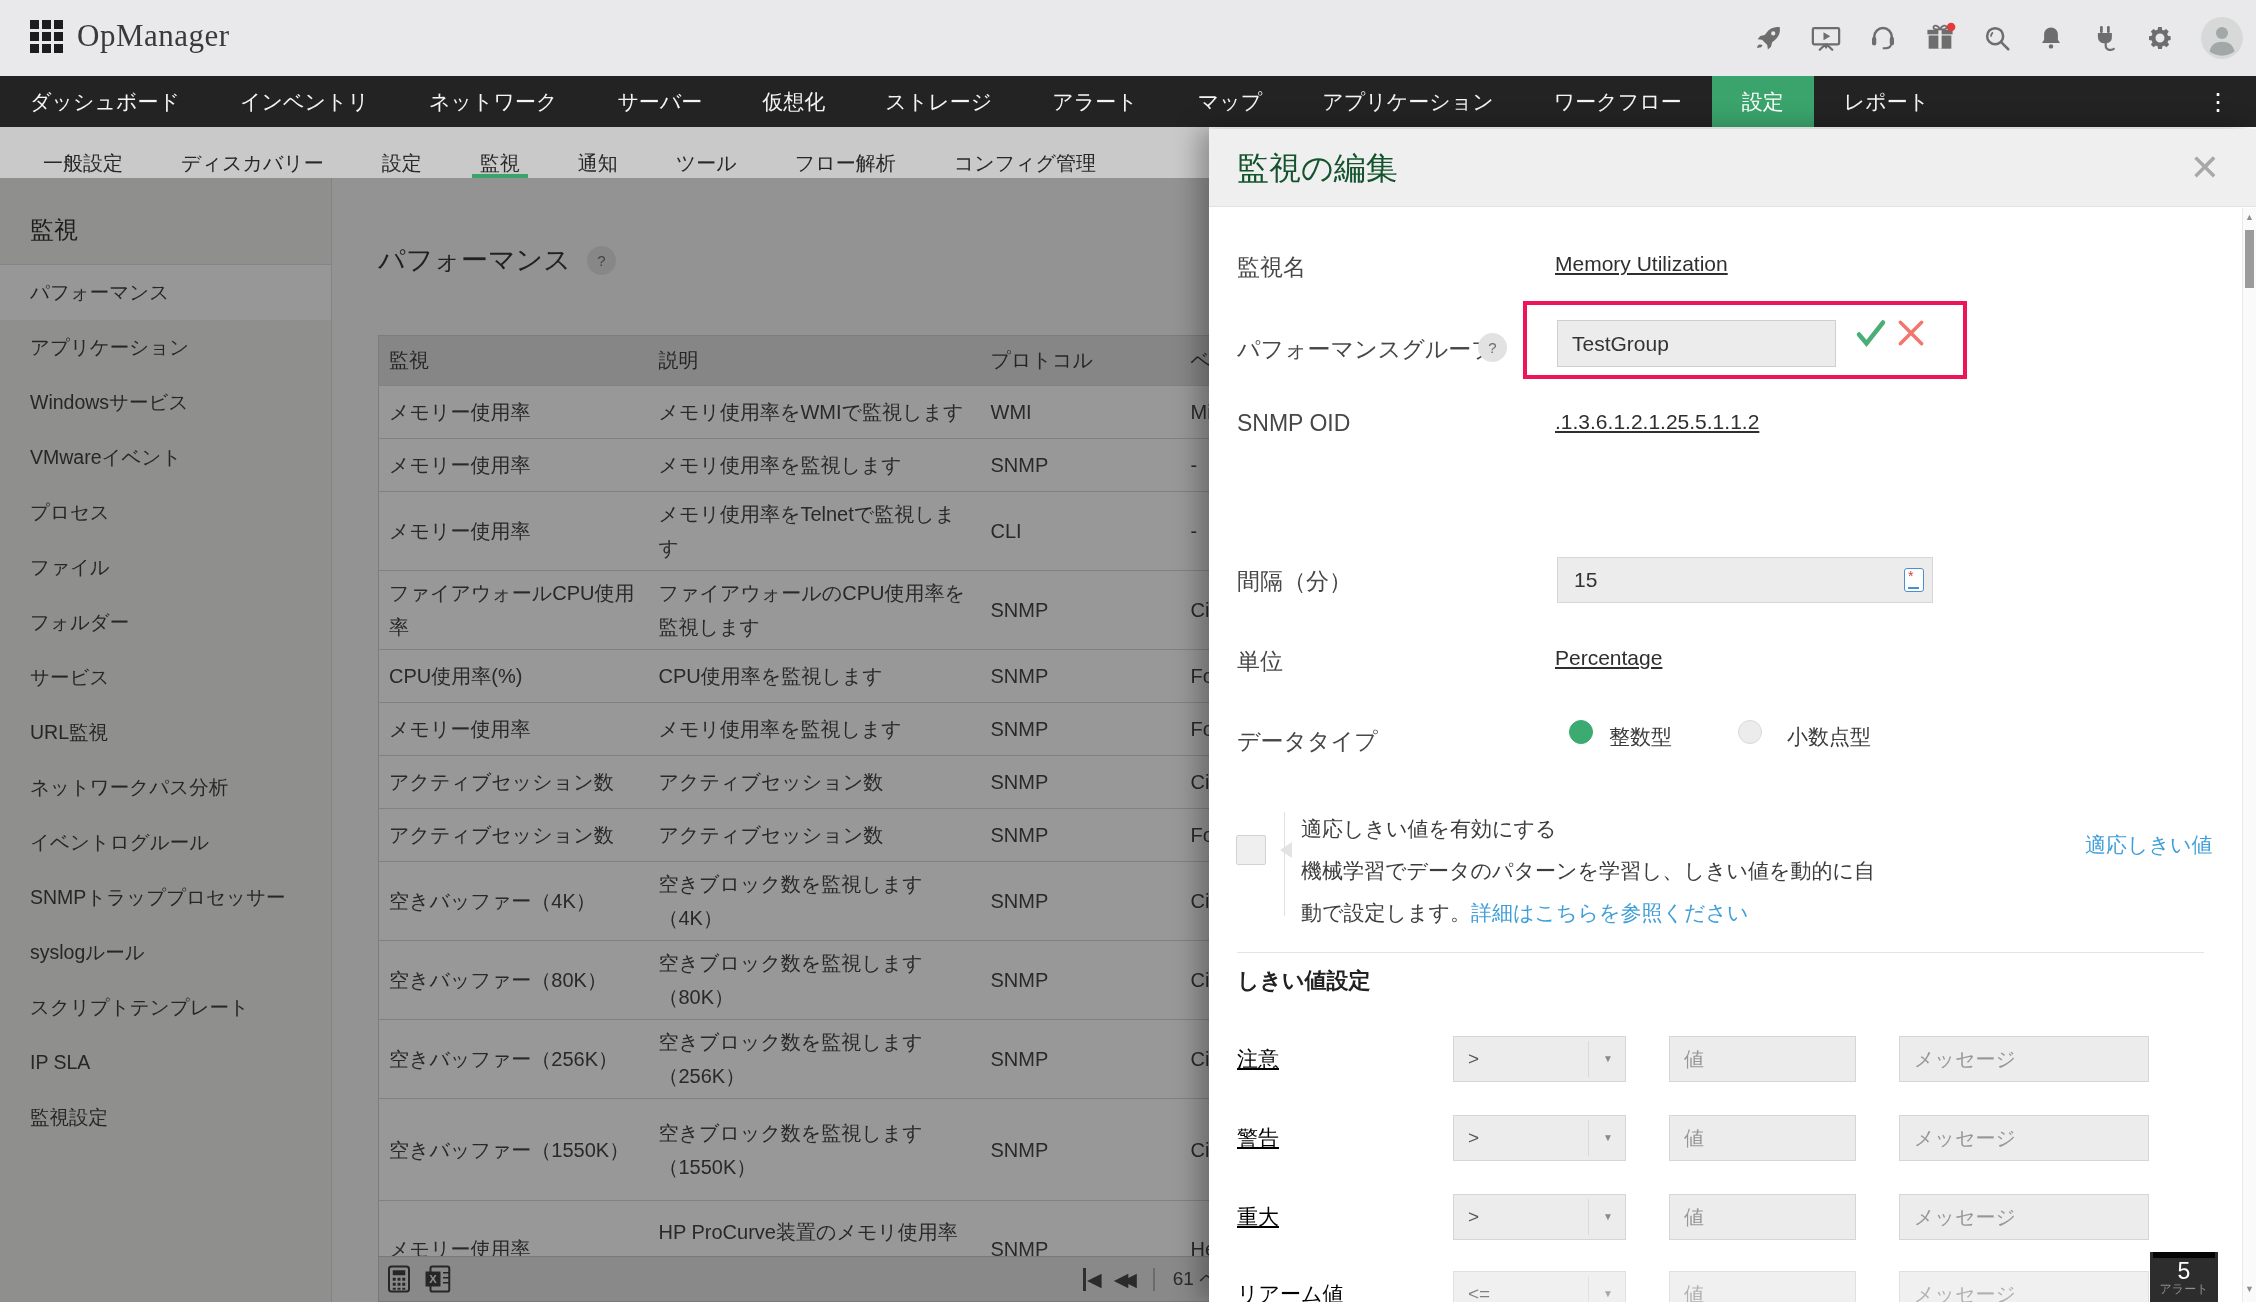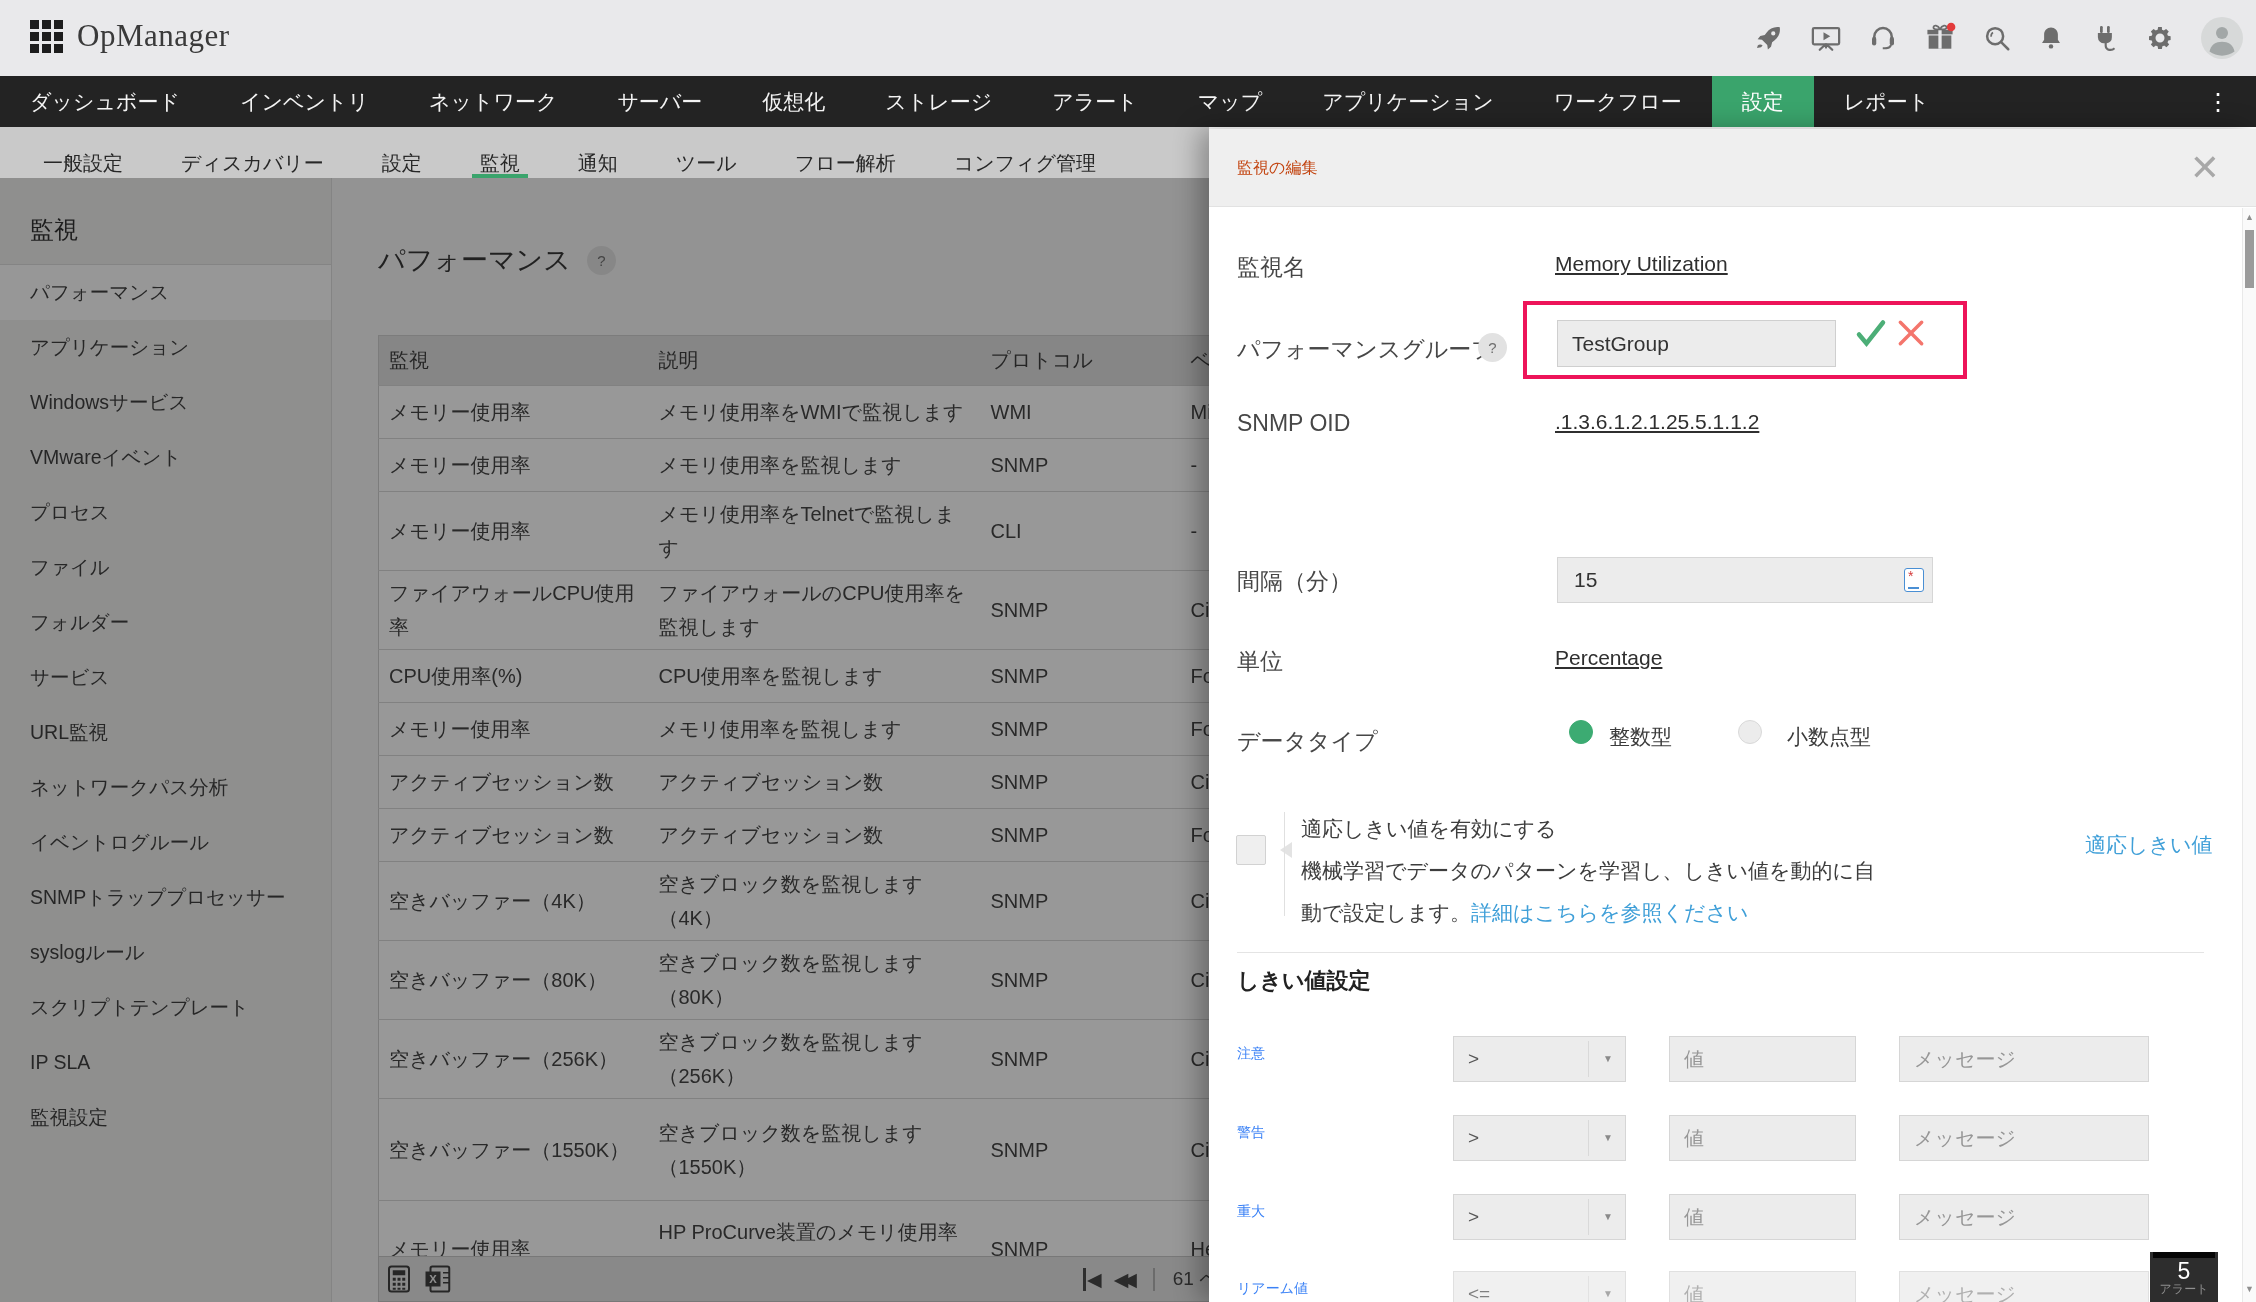--- a/index.html
+++ b/index.html
@@ -47,21 +47,21 @@
   .pager { position:absolute; left:704px; top:0; height:44px; display:flex; align-items:center; gap:12px; font-size:19px; color:#444; white-space:nowrap; }
   .pager .pg-first { border-left:3px solid #4a4a4a; padding-left:1px; cursor:pointer; }
   .pager .pg-prev { letter-spacing:-6px; padding-right:6px; cursor:pointer; }
   .pager .pg-sep { color:#9a9a9a; }
   .overlay { position:absolute; left:0; top:178px; width:1209px; height:1124px; background:rgba(10,10,10,0.42); z-index:5; }
 
   
   .panel { position:absolute; left:1209px; top:129px; width:1047px; height:1173px; background:#fff; z-index:10;
     box-shadow:-10px 0 24px rgba(0,0,0,0.30); }
   .panel-header { position:absolute; left:0; top:0; right:0; height:78px; background:#efefef; border-bottom:1px solid #e2e2e2; }
-  .panel-title { position:absolute; left:28px; top:0; line-height:78px; font-size:16px; color:#c2410c; }
+  .panel-title { position:absolute; left:28px; top:0; line-height:78px; font-size:32px; color:#14532d; }
   .panel-close { position:absolute; right:36px; top:18px; font-size:36px; font-weight:100; color:#a8a8a8; cursor:pointer; }
   .panel-body { position:absolute; left:0; top:79px; right:14px; bottom:0; overflow:hidden; background:#fff; }
   .panel-scroll { position:absolute; right:0; top:79px; bottom:0; width:14px; background:#fafafa; border-left:1px solid #e9e9e9; cursor:pointer; }
   .ps-up { position:absolute; top:4px; left:0; right:0; text-align:center; font-size:9px; color:#8f8f8f; }
   .ps-down { position:absolute; bottom:8px; left:0; right:0; text-align:center; font-size:9px; color:#8f8f8f; }
   .ps-thumb { position:absolute; top:22px; left:2px; width:9px; height:58px; background:#9b9b9b; }
 
   .f-label { position:absolute; left:28px; font-size:23px; color:#474747; white-space:nowrap; }
   .f-value { position:absolute; left:346px; font-size:21px; color:#2f2f2f; white-space:nowrap;text-decoration:underline; }
 
@@ -85,21 +85,21 @@
   .checkbox { position:absolute; left:27px; top:627px; width:30px; height:30px; background:#efefef; border:1px solid #d2d2d2; border-radius:2px; cursor:pointer; }
   .vline { position:absolute; left:75px; top:604px; width:1px; height:104px; background:#e0e0e0; }
   .tri-left { position:absolute; left:63px; top:634px; width:0; height:0; border:8px solid transparent; border-right:12px solid #e3e3e3; }
   .adaptive-text { position:absolute; left:92px; top:600px; width:580px; font-size:21px; line-height:42px; color:#3d3d3d; }
   a.blue { color:#3f9fd8; text-decoration:none; cursor:pointer; }
   .side-link { position:absolute; left:876px; top:623px; font-size:21px; }
 
   .divider { position:absolute; left:28px; top:744px; width:967px; height:1px; background:#e4e4e4; }
   .th-title { position:absolute; left:28px; top:758px; font-size:22px; font-weight:bold; color:#222; }
 
-  .th-row .lbl { position:absolute; left:28px; font-size:14px; color:#3b82f6; white-space:nowrap; }
+  .th-row .lbl { position:absolute; left:28px; font-size:21px; color:#000000; white-space:nowrap;text-decoration:underline; }
   .th-select { position:absolute; left:244px; width:173px; height:46px; background:#ececec; border:1px solid #d6d6d6; cursor:pointer; }
   .th-select .op { position:absolute; left:14px; top:0; line-height:44px; font-size:19px; color:#555; }
   .th-select .sepl { position:absolute; right:36px; top:4px; bottom:4px; width:1px; background:#d9d9d9; }
   .th-select .caret { position:absolute; right:12px; top:0; line-height:44px; font-size:10px; color:#8a8a8a; }
   .th-input { position:absolute; height:46px; background:#ececec; border:1px solid #d6d6d6; font-size:20px; color:#333;
     padding:0 14px; font-family:inherit; }
   .th-input::placeholder { color:#969696; opacity:1; }
   .th-val { left:460px; width:187px; }
   .th-msg { left:690px; width:250px; }
   .th-row.dim .th-select, .th-row.dim .th-input { opacity:0.75; }

